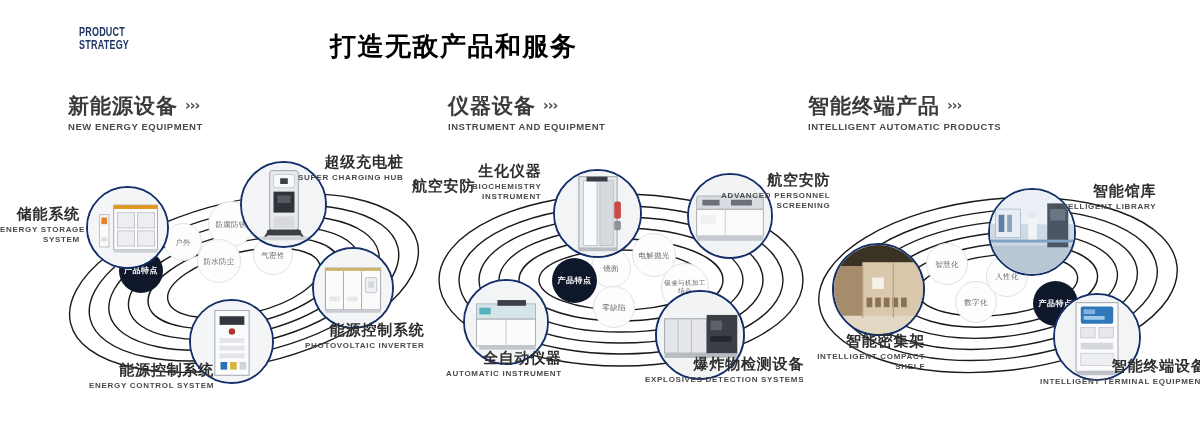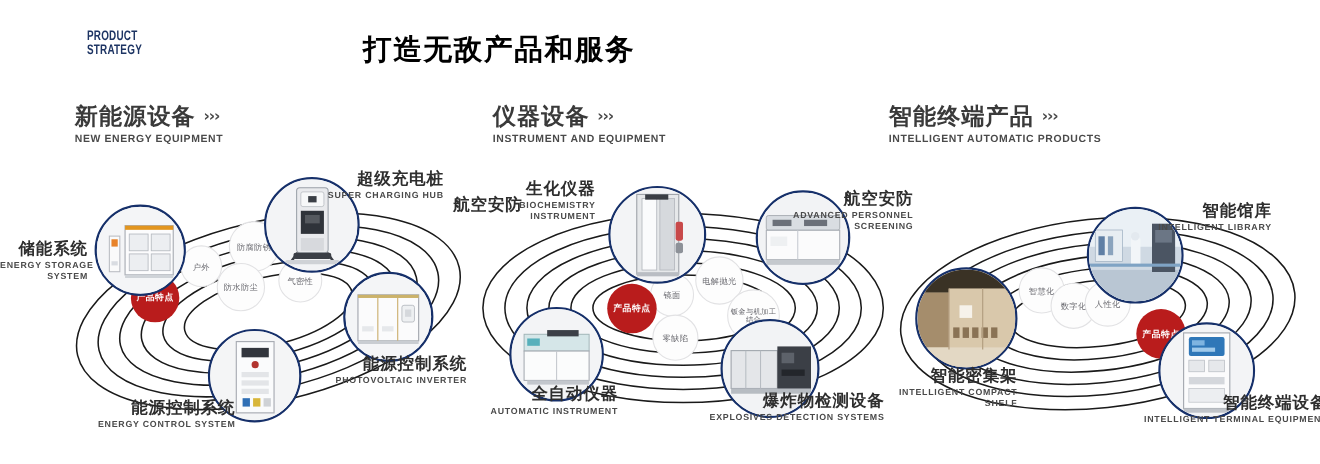--- a/index.html
+++ b/index.html
@@ -69,21 +69,21 @@
   .bub{
     position:absolute;border-radius:50%;
     background:#fdfdfd;border:1px solid #e2e2e4;
     display:flex;align-items:center;justify-content:center;
     text-align:center;color:#6a6a70;
     font-size:7.5px;line-height:9px;letter-spacing:.3px;
     box-sizing:border-box;
     font-family:"DejaVu Sans","Liberation Sans",sans-serif;
   }
   .bub.main{
-    background:#b91c1c;border:none;color:#ffffff;font-weight:700;
+    background:#0f172a;border:none;color:#ffffff;font-weight:700;
     font-size:8px;line-height:9.5px;letter-spacing:.5px;
   }
 
   
   .lab{position:absolute;white-space:nowrap;text-align:right;}
   .lab .cn{
     font-size:15px;font-weight:700;color:#2e2e2e;letter-spacing:.8px;
     line-height:1.15;
     font-family:"DejaVu Sans","Liberation Sans",sans-serif;
   }
@@ -204,21 +204,21 @@
         <rect x="30" y="39" width="26" height="5" fill="#e3e5e8"></rect>
         <rect x="30" y="47" width="26" height="5" fill="#e3e5e8"></rect>
         <rect x="30" y="55" width="26" height="5" fill="#e3e5e8"></rect>
         <rect x="31" y="64" width="7" height="8" fill="#2f6fb5"></rect>
         <rect x="41" y="64" width="7" height="8" fill="#d8b63a"></rect>
         <rect x="51" y="64" width="7" height="8" fill="#cfd2d6"></rect>
       </svg>
     </div>
   </div>
 
-  <div class="lab right" style="left:0px;top:218px;width:80px;">
+  <div class="lab right" style="left:0px;top:206px;width:80px;">
     <div class="cn">储能系统</div>
     <div class="en">ENERGY STORAGE<br>SYSTEM</div>
   </div>
   <div class="lab" style="left:298px;top:154px;">
     <div class="cn">超级充电桩</div>
     <div class="en">SUPER CHARGING HUB</div>
   </div>
   <div class="lab" style="left:305px;top:322px;">
     <div class="cn">能源控制系统</div>
     <div class="en">PHOTOVOLTAIC INVERTER</div>
@@ -328,21 +328,21 @@
         <ellipse cx="198" cy="130" rx="180" ry="86" transform="rotate(-6 198 130)"></ellipse>
         <ellipse cx="198" cy="130" rx="160" ry="74" transform="rotate(-6 198 130)"></ellipse>
         <ellipse cx="198" cy="130" rx="140" ry="63" transform="rotate(-6 198 130)"></ellipse>
         <ellipse cx="198" cy="130" rx="120" ry="52" transform="rotate(-6 198 130)"></ellipse>
         <ellipse cx="198" cy="130" rx="100" ry="41" transform="rotate(-6 198 130)"></ellipse>
         <ellipse cx="198" cy="130" rx="80" ry="30" transform="rotate(-6 198 130)"></ellipse>
       </g>
     </svg>
 
     <div class="bub" style="left:126px;top:88px;width:42px;height:42px;">智慧化</div>
-    <div class="bub" style="left:155px;top:102px;width:42px;height:42px;">数字化</div>
+    <div class="bub" style="left:155px;top:126px;width:42px;height:42px;">数字化</div>
     <div class="bub" style="left:186px;top:100px;width:42px;height:42px;">人性化</div>
     <div class="bub main" style="left:233px;top:126px;width:45px;height:45px;">产品特点</div>
 
     <div class="node" style="left:188px;top:33px;width:88px;height:88px;">
       <svg class="art" viewBox="0 0 88 88">
         <rect width="88" height="88" fill="#dfe7ef"></rect>
         <rect x="0" y="0" width="88" height="36" fill="#eaf0f5"></rect>
         <rect x="0" y="36" width="88" height="22" fill="#cfd9e3"></rect>
         <rect x="0" y="58" width="88" height="30" fill="#b9c6d3"></rect>
         <rect x="6" y="20" width="26" height="30" fill="#e7edf2" stroke="#9fb1c2" stroke-width=".7"></rect>

